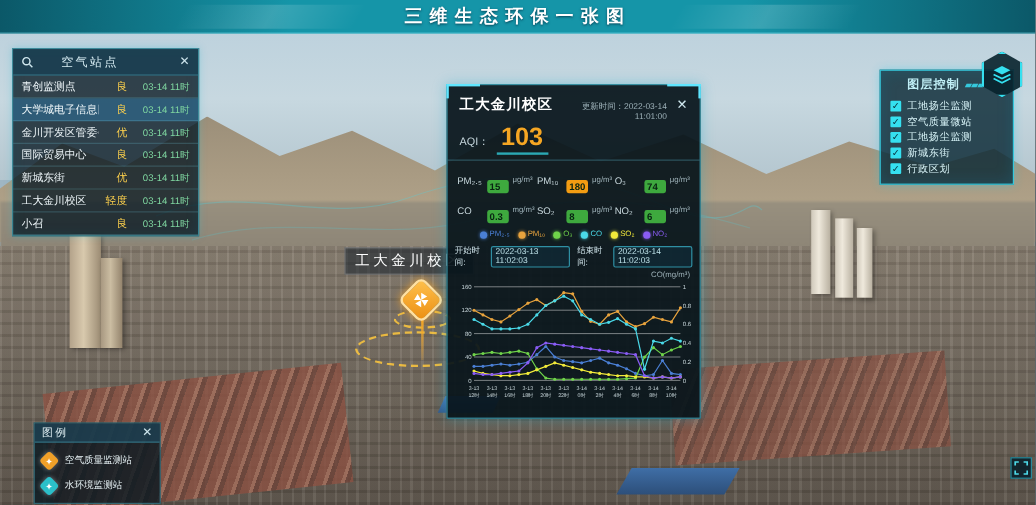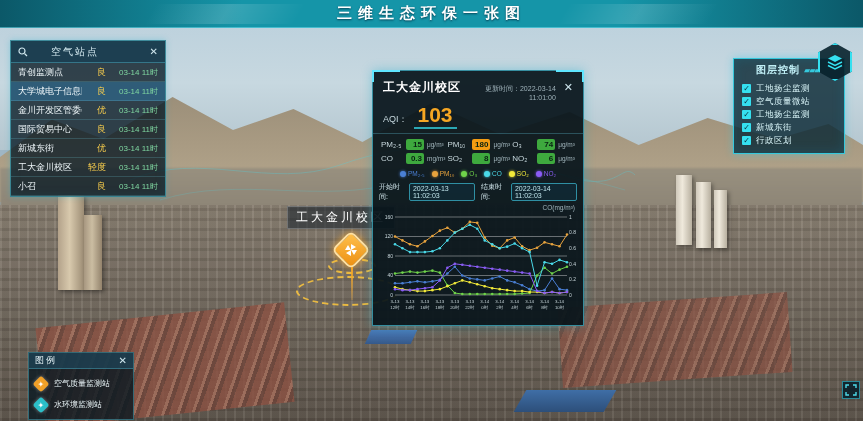--- a/index.html
+++ b/index.html
@@ -82,21 +82,21 @@
   .pp-head{display:flex;align-items:baseline;gap:6px;padding:8px 8px 2px 10px;}
   .pp-title{color:#ffffff;font-size:12px;font-weight:bold;letter-spacing:1px;}
   .pp-update{flex:1;color:#9fb3ba;font-size:7px;text-align:right;}
   .pp-close{color:#cfe7ee;font-size:11px;cursor:pointer;padding:0 2px;}
   .pp-aqi{display:flex;align-items:baseline;gap:6px;padding:0 10px 4px 10px;border-bottom:1px solid rgba(90,180,200,.35);}
   .aqi-label{color:#c7d8de;font-size:9px;text-align:center;}
   .aqi-value{color:#f5a623;font-size:21px;font-weight:bold;border-bottom:2px solid #2ba8b4;padding:0 4px;}
   .pol-grid{display:grid;grid-template-columns:1fr 1fr 1fr;gap:3px 2px;padding:5px 8px 2px 8px;}
   .pol{display:flex;align-items:center;gap:3px;}
   .pol-name{color:#c8d8dd;font-size:8px;min-width:22px;}
-  .pol-badge{min-width:18px;text-align:right;padding:1px 2px;border-radius:2px;font-size:8px;font-weight:bold;color:#082312;}
+  .pol-badge{min-width:18px;text-align:left;padding:1px 2px;border-radius:2px;font-size:8px;font-weight:bold;color:#082312;margin-top:11px;}
   .pol-unit{color:#9fb3ba;font-size:6.5px;}
   .series-legend{display:flex;justify-content:center;gap:7px;padding:4px 4px 2px 4px;}
   .sl-item{display:flex;align-items:center;gap:2px;font-size:6.5px;}
   .sl-dot{width:6px;height:6px;border-radius:50%;box-shadow:0 0 3px currentColor;}
   .time-row{display:flex;gap:6px;justify-content:center;align-items:center;padding:3px 6px 1px 6px;}
   .time-box{display:flex;align-items:center;gap:3px;}
   .tb-label{color:#cfe3e9;font-size:7px;}
   .tb-value{border:1px solid #2f8fa3;border-radius:2px;color:#bfe3ea;font-size:7px;padding:1px 3px;background:rgba(15,50,65,.5);}
   .right-axis-label{text-align:right;color:#9fb3ba;font-size:6.5px;padding:1px 8px 0 0;}
   .chart-wrap{padding:0 6px 6px 6px;}

